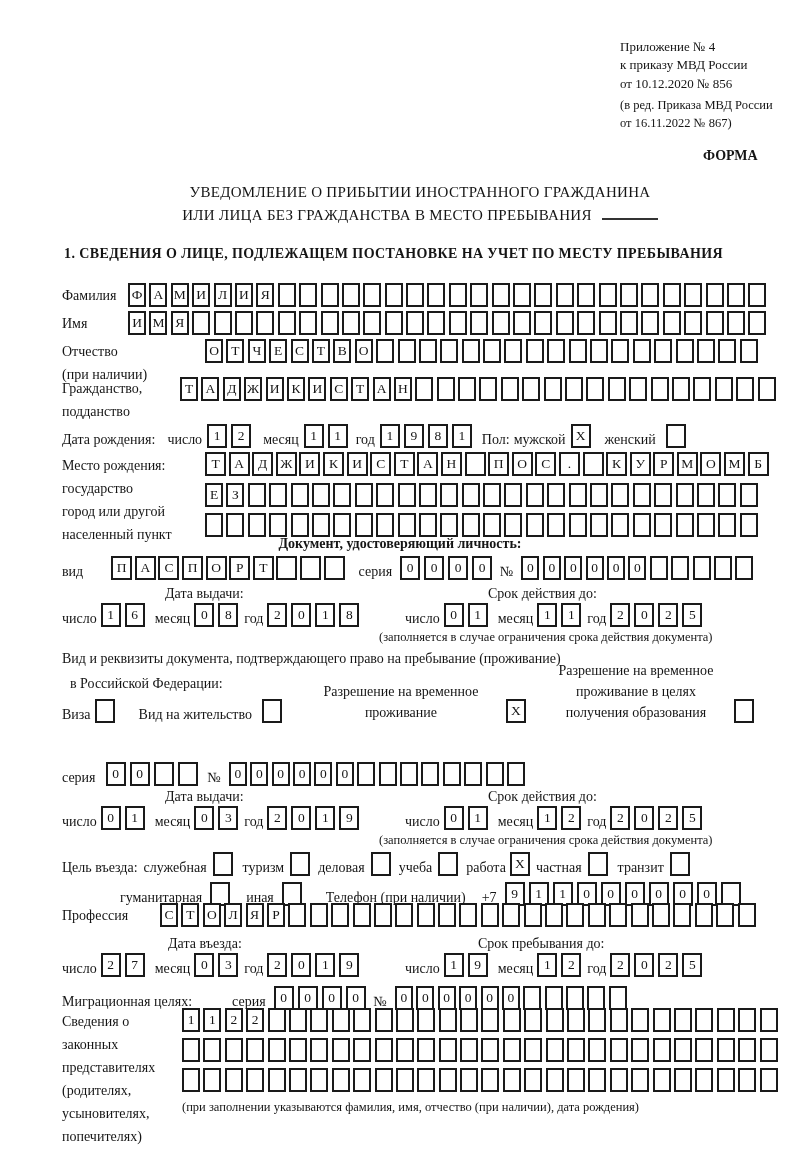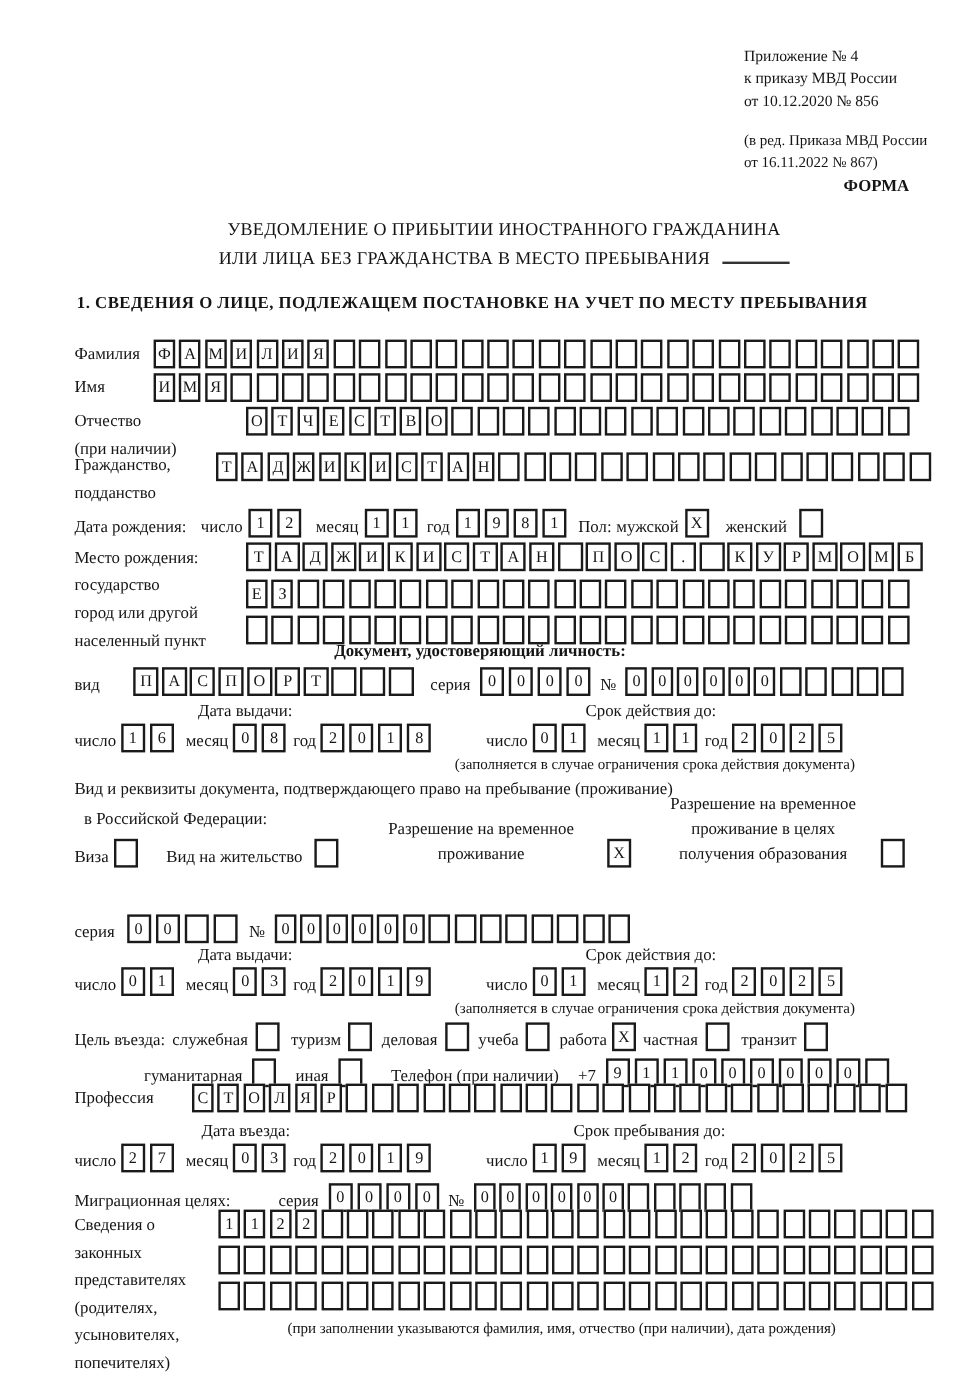--- a/index.html
+++ b/index.html
@@ -35,21 +35,21 @@
 </style>
 </head>
 <body>
 
 <div class="page">
 
   <div class="abs hdr13" style="left:620px;top:38px">
     <div>Приложение № 4</div>
     <div>к приказу МВД России</div>
     <div>от 10.12.2020 № 856</div>
-    <div class="hdr12" style="margin-top:16px">(в ред. Приказа МВД России</div>
+    <div class="hdr12" style="margin-top:4px">(в ред. Приказа МВД России</div>
     <div class="hdr12">от 16.11.2022 № 867)</div>
   </div>
   <div class="abs b" style="left:703px;top:148px;font-size:14px">ФОРМА</div>
 
   <div class="abs title" style="left:40px;top:181px;width:760px">
     <div>УВЕДОМЛЕНИЕ О ПРИБЫТИИ ИНОСТРАННОГО ГРАЖДАНИНА</div>
     <div><span>ИЛИ ЛИЦА БЕЗ ГРАЖДАНСТВА В МЕСТО ПРЕБЫВАНИЯ</span><span class="title-underline"></span></div>
   </div>
 
   <div class="abs sec" style="left:64px;top:246px">1. СВЕДЕНИЯ О ЛИЦЕ, ПОДЛЕЖАЩЕМ ПОСТАНОВКЕ НА УЧЕТ ПО МЕСТУ ПРЕБЫВАНИЯ</div>
@@ -689,15 +689,15 @@
       <div class="cell"></div>
       <div class="cell"></div>
       <div class="cell"></div>
       <div class="cell"></div>
       <div class="cell"></div>
       <div class="cell"></div>
       <div class="cell"></div>
       <div class="cell"></div>
       <div class="cell"></div>
     </div>
-  <div class="abs note" style="left:168px;top:1100px;width:600px;text-align:center;white-space:normal">(при заполнении указываются фамилия, имя, отчество (при наличии), дата рождения)</div>
+  <div class="abs note" style="left:182px;top:1100px;width:600px;text-align:left;white-space:normal">(при заполнении указываются фамилия, имя, отчество (при наличии), дата рождения)</div>
 
 </div>
 
 </body></html>

